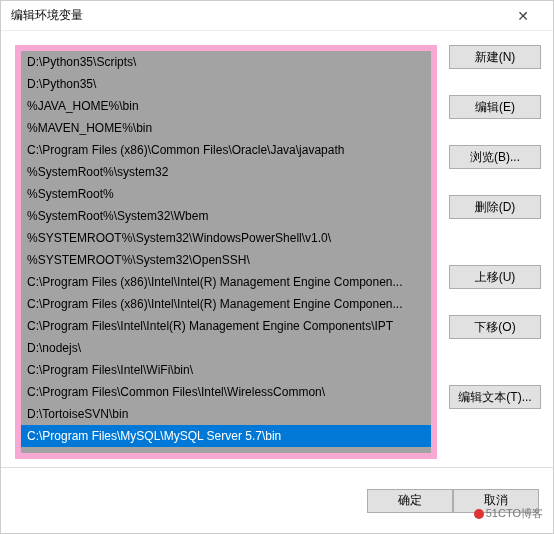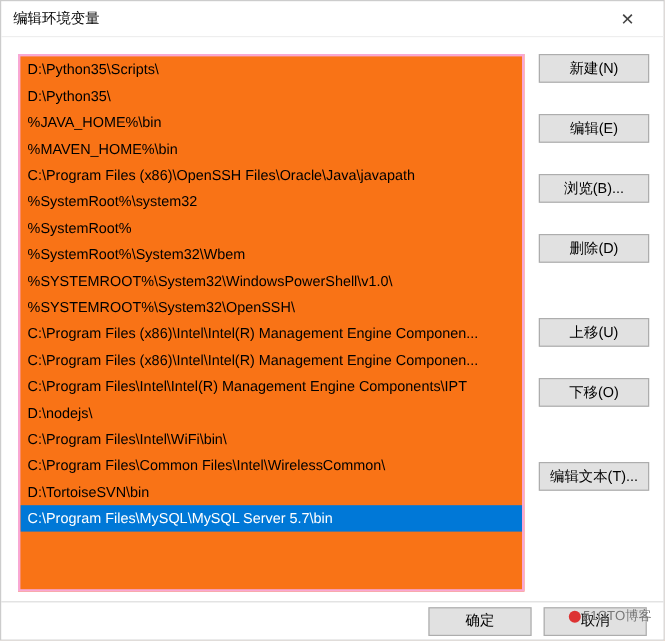--- a/index.html
+++ b/index.html
@@ -9,58 +9,58 @@
       background: #fff;
       width: 554px;
       height: 534px;
       overflow: hidden;
     }
     .window { width: 554px; height: 534px; border: 1px solid #ccc; display: flex; flex-direction: column; background: #fff; }
     .titlebar { height: 30px; display: flex; align-items: center; padding: 0 10px; border-bottom: 1px solid #eee; }
     .titlebar .title { flex: 1; font-size: 12px; color: #000000; }
     .titlebar .close { width: 40px; text-align: center; font-size: 14px; color: #444; cursor: pointer; }
     .content { flex: 1; display: flex; padding: 14px 12px 8px 14px; gap: 12px; }
-    .listbox { flex: 1; border: 2px solid #f9a8d4; background: #f97316; overflow: hidden; }
+    .listbox { flex: 1; border: 6px solid #f9a8d4; background: #a3a3a3; overflow: hidden; }
     .list-item { padding: 2px 6px; white-space: nowrap; overflow: hidden; text-overflow: ellipsis; font-size: 12px; line-height: 18px; color: #000; }
     .list-item.selected { background: #0078d7; color: #fff; }
     .side-buttons { width: 92px; display: flex; flex-direction: column; gap: 6px; }
     .btn {
       height: 24px;
       background: #e1e1e1;
       border: 1px solid #adadad;
       font-size: 12px;
       color: #000;
       cursor: pointer;
       display: flex;
       align-items: center;
       justify-content: center;
       padding: 0 4px;
     }
     .gap { height: 14px; }
-    .footer { height: 32px; display: flex; align-items: center; justify-content: flex-end; padding: 0 14px; gap: 10px; border-top: 1px solid #ddd; position: relative; }
+    .footer { height: 66px; display: flex; align-items: center; justify-content: flex-end; padding: 0 14px; border-top: 1px solid #ddd; position: relative; }
     .footer .btn { width: 86px; height: 24px; }
     .watermark { position: absolute; right: 10px; bottom: 12px; font-size: 11px; color: #777; }
     .watermark .logo { display:inline-block; width:10px; height:10px; border-radius:50%; background:#d33; vertical-align:middle; margin-right:2px;}
   </style>
 </head>
 <body>
 
 <div class="window">
   <div class="titlebar">
     <div class="title">编辑环境变量</div>
     <div class="close">✕</div>
   </div>
 
   <div class="content">
     <div class="listbox" id="listbox">
         <div class="list-item">D:\Python35\Scripts\</div>
         <div class="list-item">D:\Python35\</div>
         <div class="list-item">%JAVA_HOME%\bin</div>
         <div class="list-item">%MAVEN_HOME%\bin</div>
-        <div class="list-item">C:\Program Files (x86)\OpenSSH Files\Oracle\Java\javapath</div>
+        <div class="list-item">C:\Program Files (x86)\Common Files\Oracle\Java\javapath</div>
         <div class="list-item">%SystemRoot%\system32</div>
         <div class="list-item">%SystemRoot%</div>
         <div class="list-item">%SystemRoot%\System32\Wbem</div>
         <div class="list-item">%SYSTEMROOT%\System32\WindowsPowerShell\v1.0\</div>
         <div class="list-item">%SYSTEMROOT%\System32\OpenSSH\</div>
         <div class="list-item">C:\Program Files (x86)\Intel\Intel(R) Management Engine Componen...</div>
         <div class="list-item">C:\Program Files (x86)\Intel\Intel(R) Management Engine Componen...</div>
         <div class="list-item">C:\Program Files\Intel\Intel(R) Management Engine Components\IPT</div>
         <div class="list-item">D:\nodejs\</div>
         <div class="list-item">C:\Program Files\Intel\WiFi\bin\</div>

